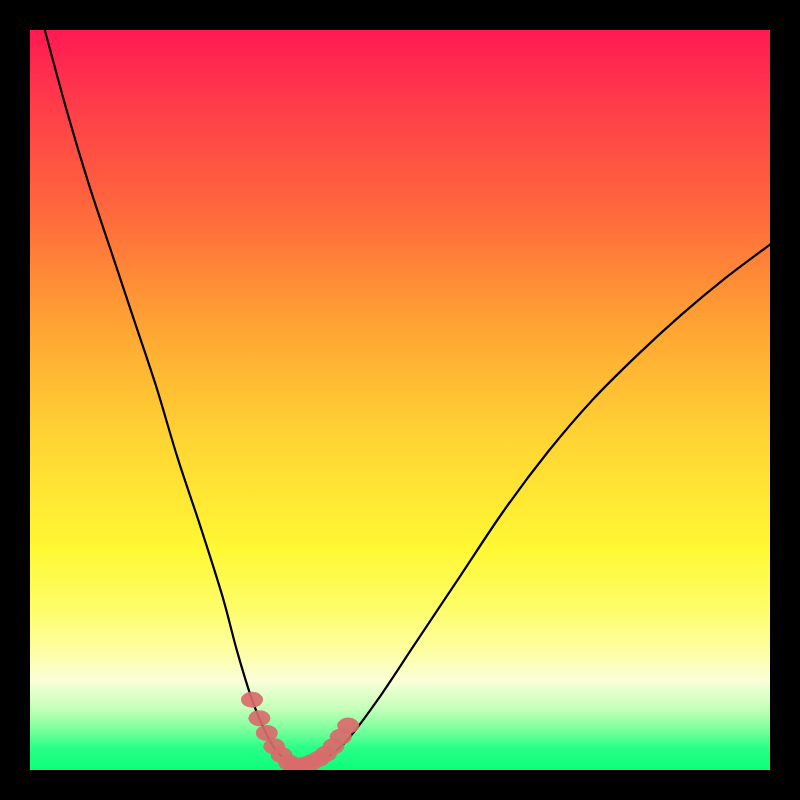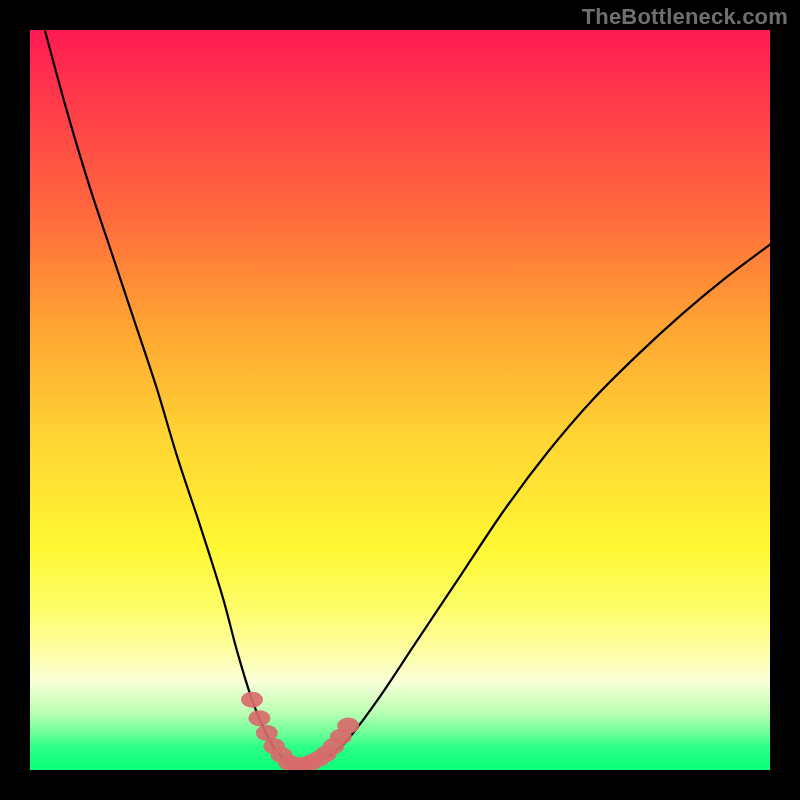--- a/index.html
+++ b/index.html
@@ -56,21 +56,20 @@
     left: 0;
     top: 0;
     width: 740px;
     height: 740px;
   }
 </style>
 </head>
 <body>
 
 <div class="frame">
-  <div class="watermark">TheBottleneck.com</div>
   <div class="plot">
     <svg class="curve" viewBox="0 0 740 740">
       <path id="curve-path" d="M 14.80 0.00 C 18.50 13.57, 29.60 55.50, 37.00 81.40 C 44.40 107.30, 51.80 131.97, 59.20 155.40 C 66.60 178.83, 74.00 199.80, 81.40 222.00 C 88.80 244.20, 96.20 266.40, 103.60 288.60 C 111.00 310.80, 118.40 331.77, 125.80 355.20 C 133.20 378.63, 140.60 405.77, 148.00 429.20 C 155.40 452.63, 162.80 472.98, 170.20 495.80 C 177.60 518.62, 186.23 545.13, 192.40 566.10 C 198.57 587.07, 202.27 604.33, 207.20 621.60 C 212.13 638.87, 217.68 657.12, 222.00 669.70 C 226.32 682.28, 229.40 689.06, 233.10 697.08 C 236.80 705.10, 240.50 712.37, 244.20 717.80 C 247.90 723.23, 251.60 726.68, 255.30 729.64 C 259.00 732.60, 262.70 734.57, 266.40 735.56 C 270.10 736.55, 272.57 736.79, 277.50 735.56 C 282.43 734.33, 289.22 732.60, 296.00 728.16 C 302.78 723.72, 309.57 718.66, 318.20 708.92 C 326.83 699.18, 336.70 685.49, 347.80 669.70 C 358.90 653.91, 371.23 634.55, 384.80 614.20 C 398.37 593.85, 414.40 569.80, 429.20 547.60 C 444.00 525.40, 458.80 501.97, 473.60 481.00 C 488.40 460.03, 503.20 440.30, 518.00 421.80 C 532.80 403.30, 547.60 386.03, 562.40 370.00 C 577.20 353.97, 592.00 339.78, 606.80 325.60 C 621.60 311.42, 636.40 297.85, 651.20 284.90 C 666.00 271.95, 680.80 259.62, 695.60 247.90 C 710.40 236.18, 732.60 220.15, 740.00 214.60" fill="none" stroke="#000000" stroke-width="2.2" stroke-linecap="round"></path>
       <g id="markers">
           <ellipse cx="222.00" cy="669.70" rx="11" ry="8" fill="#d96b6b" fill-opacity="0.92" stroke="#c94e4e" stroke-width="0"></ellipse>
           <ellipse cx="229.40" cy="688.20" rx="11" ry="8" fill="#d96b6b" fill-opacity="0.92" stroke="#c94e4e" stroke-width="0"></ellipse>
           <ellipse cx="236.80" cy="703.00" rx="11" ry="8" fill="#d96b6b" fill-opacity="0.92" stroke="#c94e4e" stroke-width="0"></ellipse>
           <ellipse cx="244.20" cy="716.32" rx="11" ry="8" fill="#d96b6b" fill-opacity="0.92" stroke="#c94e4e" stroke-width="0"></ellipse>
           <ellipse cx="251.60" cy="725.20" rx="11" ry="8" fill="#d96b6b" fill-opacity="0.92" stroke="#c94e4e" stroke-width="0"></ellipse>
           <ellipse cx="259.00" cy="732.60" rx="11" ry="8" fill="#d96b6b" fill-opacity="0.92" stroke="#c94e4e" stroke-width="0"></ellipse>

